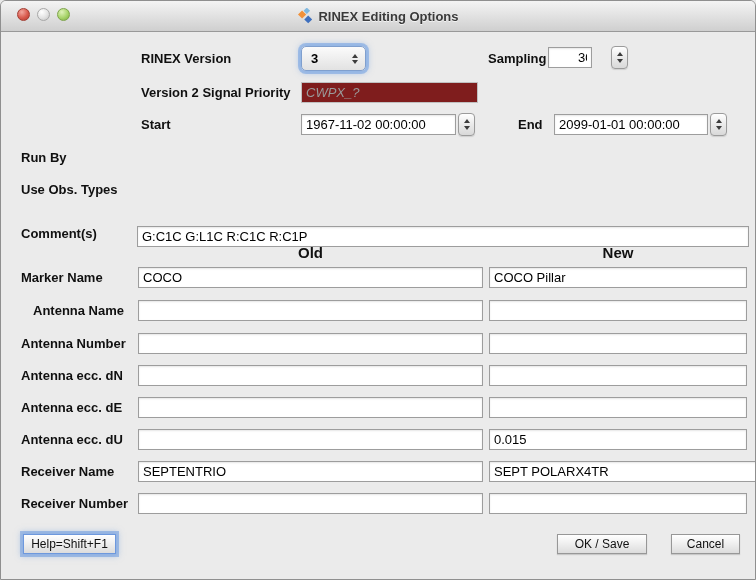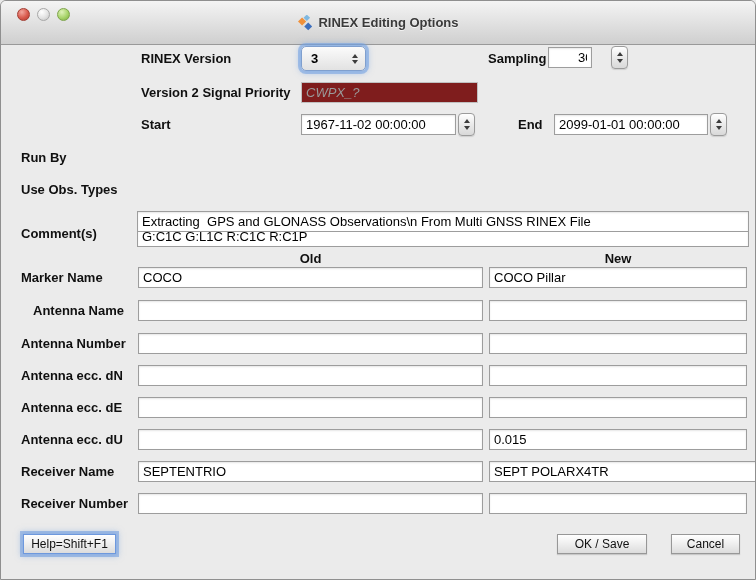--- a/index.html
+++ b/index.html
@@ -3,21 +3,21 @@
 <meta charset="utf-8">
 <style>
   * { margin:0; padding:0; box-sizing:border-box; }
   html,body { width:756px; height:580px; }
   body { font-family:"Liberation Sans", sans-serif; background:#e9e9e9; }
 
   .window { position:relative; width:756px; height:580px; background:#ebebeb;
             border:1px solid #8f8f8f; border-radius:6px 6px 0 0; overflow:hidden; }
 
   
-  .titlebar { position:absolute; top:0; left:0; right:0; height:44px;
+  .titlebar { position:absolute; top:0; left:0; right:0; height:31px;
               background:linear-gradient(#f4f4f4,#cfcfcf); border-bottom:1px solid #999;padding-left:7px; }
   .lights { position:absolute; left:16px; top:7px; display:flex; gap:7px; }
   .light { width:13px; height:13px; border-radius:50%; }
   .light-close { background:radial-gradient(circle at 35% 28%, #f2a79e, #d85a4d 55%, #b2392e); border:1px solid #a23c31; }
   .light-min   { background:radial-gradient(circle at 35% 28%, #ffffff, #e3e3e3 55%, #c0c0c0); border:1px solid #a8a8a8; }
   .light-zoom  { background:radial-gradient(circle at 35% 28%, #dff2ba, #a8d46a 55%, #7aa93e); border:1px solid #7da44a; }
   .title { position:absolute; inset:0; display:flex; align-items:center; justify-content:center;
            gap:5px; font-size:13px; font-weight:bold; color:#3a3a3a; text-shadow:0 1px 0 rgba(255,255,255,.65); }
 
   
@@ -46,21 +46,21 @@
   .combo-value { font-size:13px; font-weight:bold; color:#000; padding-left:9px; flex:1; }
   .combo-arrows { display:flex; flex-direction:column; gap:2px; margin-right:7px; }
 
   .btn { position:absolute; height:20px; border:1px solid #979797; border-radius:0;
          background:linear-gradient(#ffffff,#f0f0f0 45%,#dcdcdc);
          font-family:"Liberation Sans", sans-serif; font-size:12px; color:#111;
          text-align:center; line-height:18px; box-shadow:0 1px 1px rgba(0,0,0,.15); }
   .btn-glow { border-color:#6d98dd;
               box-shadow:0 0 0 3px rgba(110,155,222,.55), 0 0 6px 2px rgba(110,155,222,.5); }
 
-  .colhdr { position:absolute; top:243px; font-size:13px; font-weight:bold; color:#101010; text-align:center;margin-top:7px; }
+  .colhdr { position:absolute; top:243px; font-size:15px; font-weight:bold; color:#101010; text-align:center; }
 </style>
 </head>
 <body>
 
 <div class="window">
 
   <div class="titlebar">
     <div class="lights">
       <div class="light light-close"></div>
       <div class="light light-min"></div>
@@ -106,21 +106,20 @@
     <span class="tri-up"></span>
     <span class="tri-down"></span>
   </div>
 
   <div class="lbl" style="left:20px;top:146px;">Run By</div>
 
   <div class="lbl" style="left:20px;top:178px;">Use Obs. Types</div>
   <input class="field" style="left: 136px; top: 177px; width: 612px; margin-top: 48px;" value="G:C1C G:L1C R:C1C R:C1P">
 
   <div class="lbl" style="left:20px;top:222px;">Comment(s)</div>
-  <input class="field" style="left: 136px; top: 210px; width: 612px;" value="Extracting  GPS and GLONASS Observations\n From Multi GNSS RINEX File">
 
   <div class="colhdr" style="left:137px;width:345px;">Old</div>
   <div class="colhdr" style="left:488px;width:258px;">New</div>
 
   <div class="lbl" style="left:20px;top:266px;">Marker Name</div>
   <input class="field" style="left: 488px; top: 266px; width: 258px;" value="COCO Pillar">
   <input class="field" style="left: 137px; top: 266px; width: 345px;" value="COCO">
 
   <div class="lbl" style="left:32px;top:299px;">Antenna Name</div>
   <input class="field" style="left: 137px; top: 299px; width: 345px;" value="">

